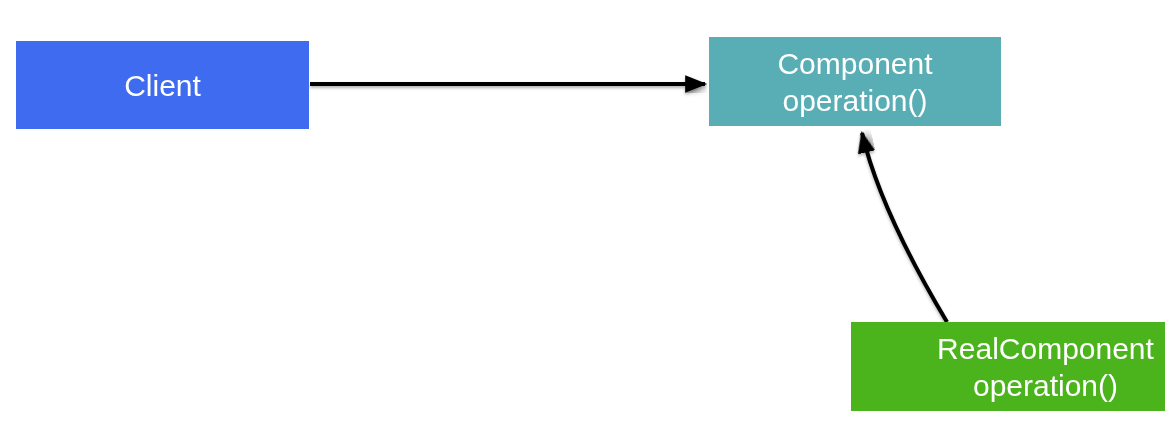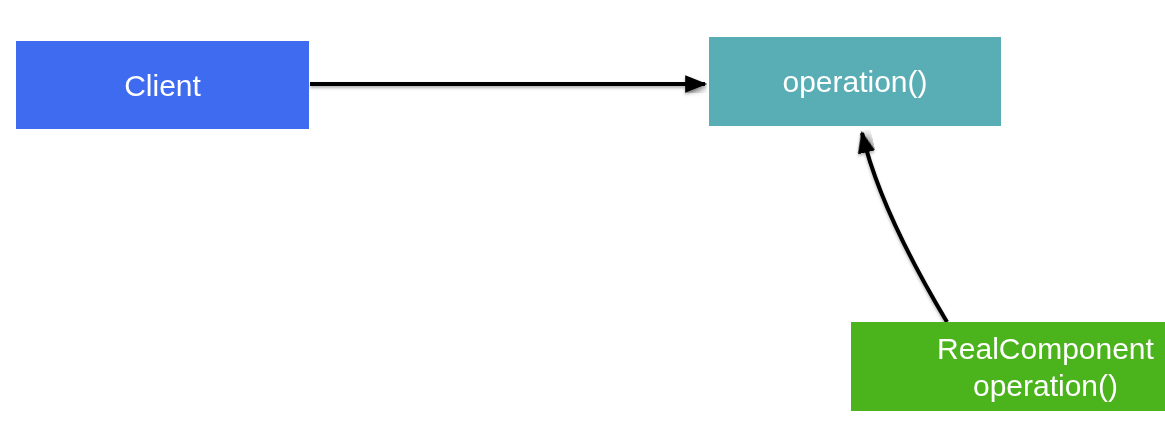--- a/index.html
+++ b/index.html
@@ -77,20 +77,21 @@
     </defs>
     <path d="M 310 84 L 705 84" fill="none" stroke="#000000" stroke-width="4" marker-end="url(#arrowhead)"></path>
     <path d="M 947 322 Q 880 210 862 133" fill="none" stroke="#000000" stroke-width="4" marker-end="url(#arrowhead)"></path>
   </svg>
 
   <div class="node node-client">
     <span class="node-label">Client</span>
   </div>
 
   <div class="node node-component">
+    <span class="node-label">Component</span>
     <span class="node-method">operation()</span>
   </div>
 
   <div class="node node-realcomponent">
     <span class="node-label">RealComponent</span>
     <span class="node-method">operation()</span>
   </div>
 
 </div>
 

